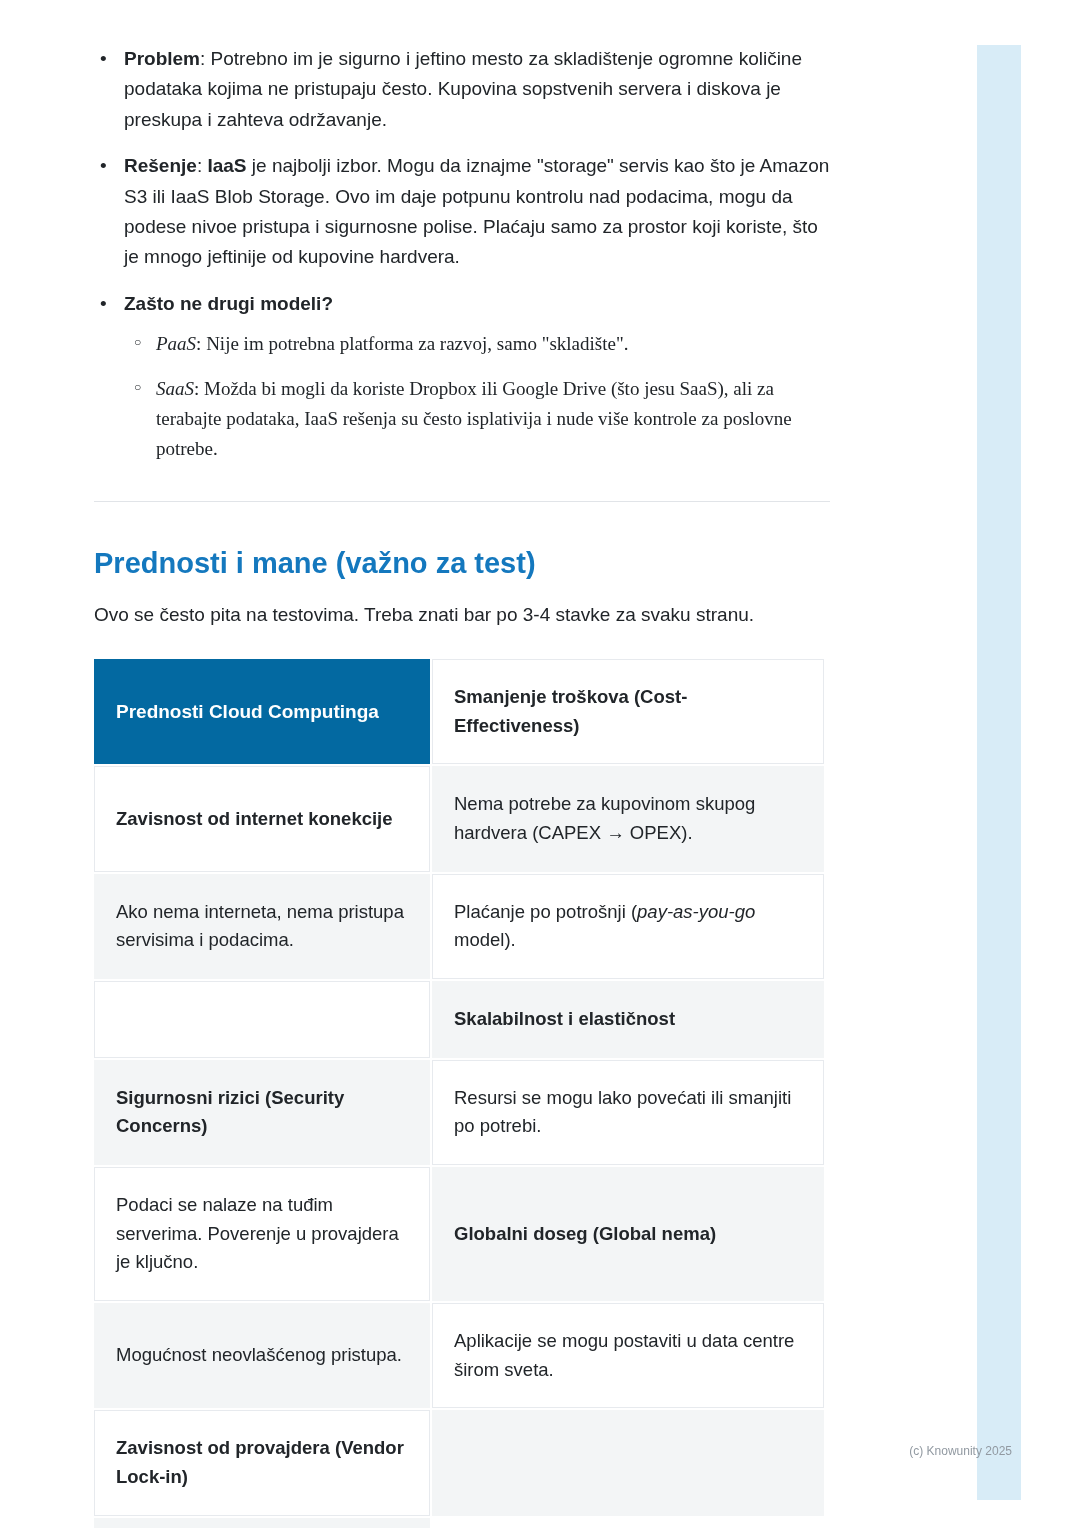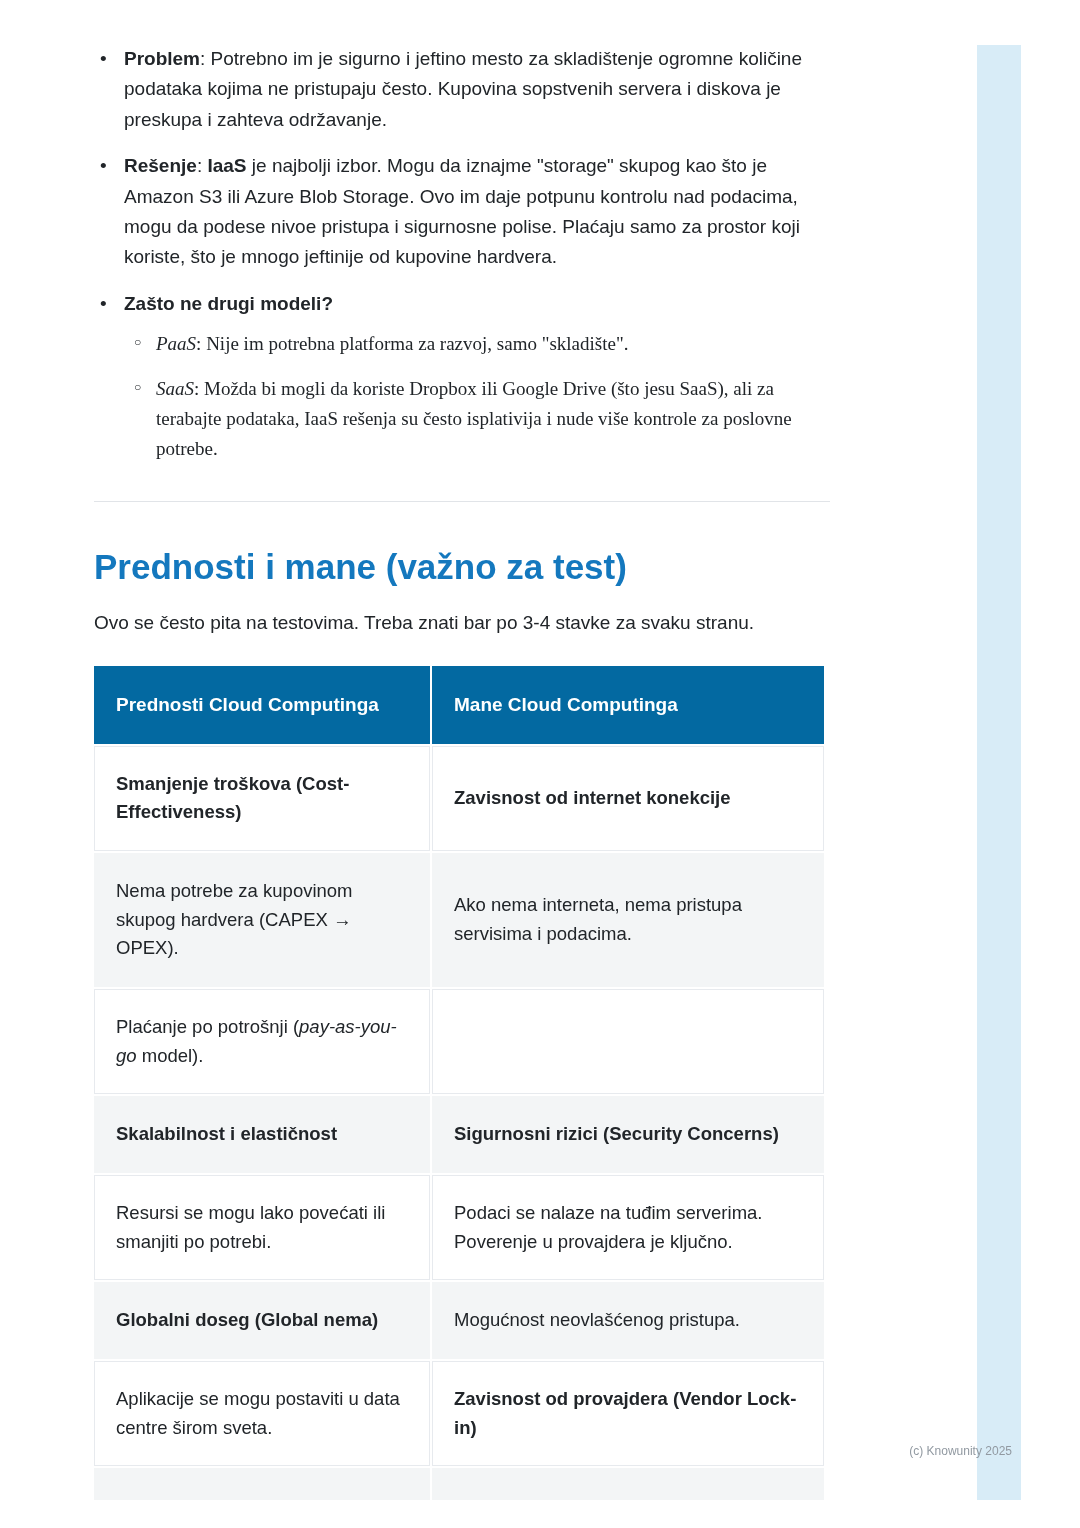--- a/index.html
+++ b/index.html
@@ -19,21 +19,21 @@
   .notes > li::before { content: "•"; position: absolute; left: 6px; top: 0; font-size: 19px; }
   .sub { list-style: none; margin: 10px 0 0 0; padding: 0; font-family: Liberation Serif, serif; }
   .sub > li { position: relative; padding-left: 24px; margin: 0 0 14px 8px; }
   .sub > li::before { content: "○"; position: absolute; left: 2px; top: 4px; font-size: 12px; }
 
   .b { font-weight: bold; }
   .i { font-style: italic; }
 
   .divider { border: none; border-top: 1px solid #e1e4e8; margin: 36px 0 0 0; width: 736px; }
 
-  .section-title { color: #1478be; font-size: 35px; font-weight: bold; margin: 44px 0 0 0; line-height: 1.2; }
+  .section-title { color: #1478be; font-size: 29px; font-weight: bold; margin: 44px 0 0 0; line-height: 1.2; }
   .section-sub { font-size: 19px; margin: 20px 0 0 0; line-height: 1.6; }
 
   
   .cc-table { margin-top: 28px; display: grid; grid-template-columns: 336px 392px; gap: 2px; width: 730px; }
   .cell {
     padding: 24px 22px;
     display: flex; flex-direction: column; justify-content: center;
     font-size: 18.5px; line-height: 1.55;
     background: #ffffff;
   }
@@ -57,40 +57,39 @@
 </head>
 <body>
 
 <div class="side-stripe"></div>
 
 <div class="content">
 
   <ul class="notes">
     <li><span class="b">Problem</span><span>: Potrebno im je sigurno i jeftino mesto za skladištenje ogromne količine podataka kojima ne pristupaju često. Kupovina sopstvenih servera i diskova je preskupa i zahteva održavanje.</span></li>
 
-    <li><span class="b">Rešenje</span><span>: </span><span class="b">IaaS</span><span> je najbolji izbor. Mogu da iznajme "storage" skupog kao što je Amazon S3 ili Azure Blob Storage. Ovo im daje potpunu kontrolu nad podacima, mogu da podese nivoe pristupa i sigurnosne polise. Plaćaju samo za prostor koji koriste, što je mnogo jeftinije od kupovine hardvera.</span></li>
+    <li><span class="b">Rešenje</span><span>: </span><span class="b">IaaS</span><span> je najbolji izbor. Mogu da iznajme "storage" servis kao što je Amazon S3 ili IaaS Blob Storage. Ovo im daje potpunu kontrolu nad podacima, mogu da podese nivoe pristupa i sigurnosne polise. Plaćaju samo za prostor koji koriste, što je mnogo jeftinije od kupovine hardvera.</span></li>
 
     <li>
       <span class="b">Zašto ne drugi modeli?</span>
       <ul class="sub">
         <li><span class="i">PaaS</span><span>: Nije im potrebna platforma za razvoj, samo "skladište".</span></li>
         <li><span class="i">SaaS</span><span>: Možda bi mogli da koriste Dropbox ili Google Drive (što jesu SaaS), ali za terabajte podataka, IaaS rešenja su često isplativija i nude više kontrole za poslovne potrebe.</span></li>
       </ul>
     </li>
   </ul>
 
   <hr class="divider">
 
   <h2 class="section-title">Prednosti i mane (važno za test)</h2>
 
   <p class="section-sub">Ovo se često pita na testovima. Treba znati bar po 3-4 stavke za svaku stranu.</p>
 
   <div class="cc-table">
     <div class="cell th">Prednosti Cloud Computinga</div>
-    <div class="cell th">Mane Cloud Computinga</div>
 
     <div class="cell plain b">Smanjenje troškova (Cost-Effectiveness)</div>
     <div class="cell plain b">Zavisnost od internet konekcije</div>
 
     <div class="cell shade">Nema potrebe za kupovinom skupog hardvera (CAPEX → OPEX).</div>
     <div class="cell shade">Ako nema interneta, nema pristupa servisima i podacima.</div>
 
     <div class="cell plain">
         <span><span>Plaćanje po potrošnji (</span><span class="i">pay-as-you-go</span><span> model).</span></span>
       </div>

